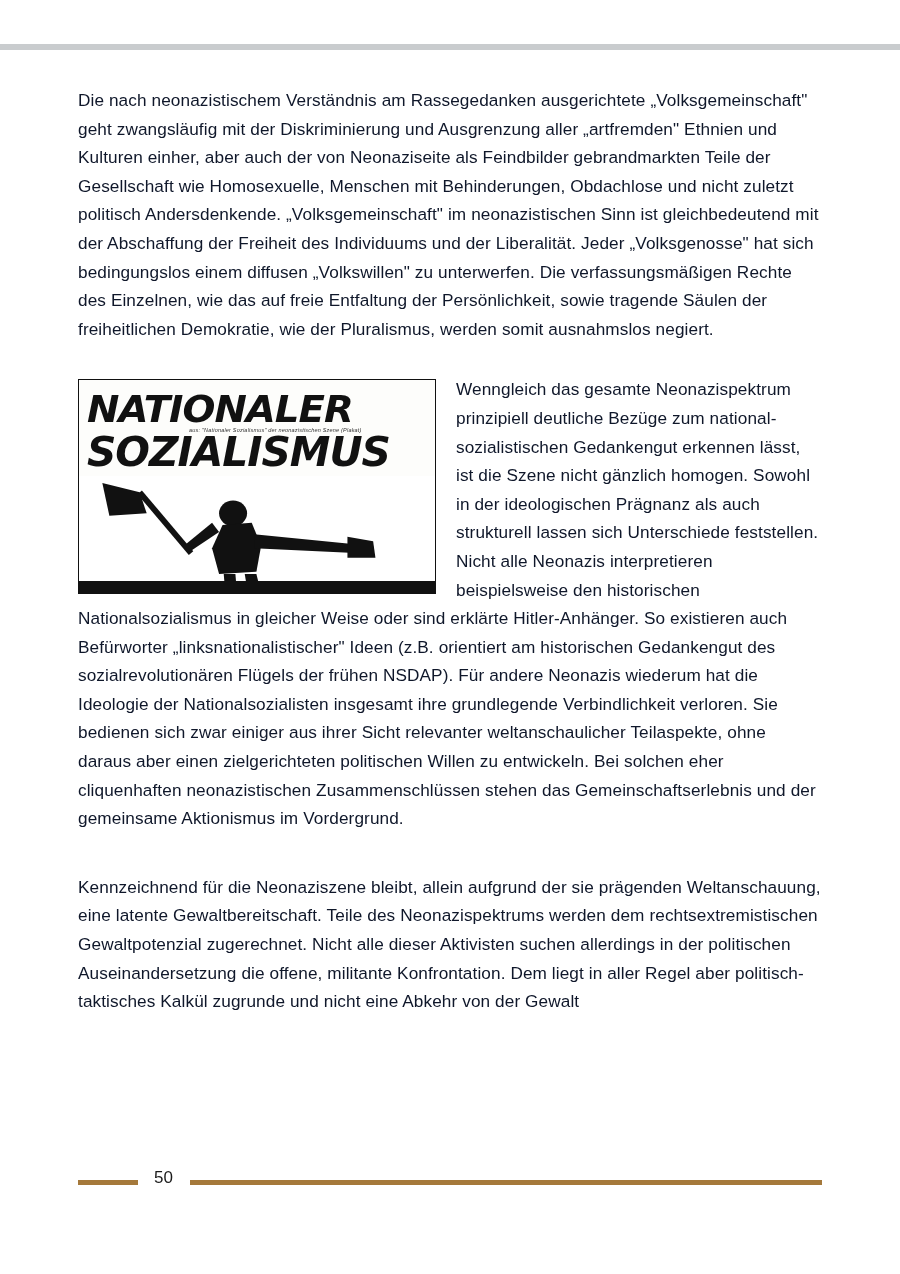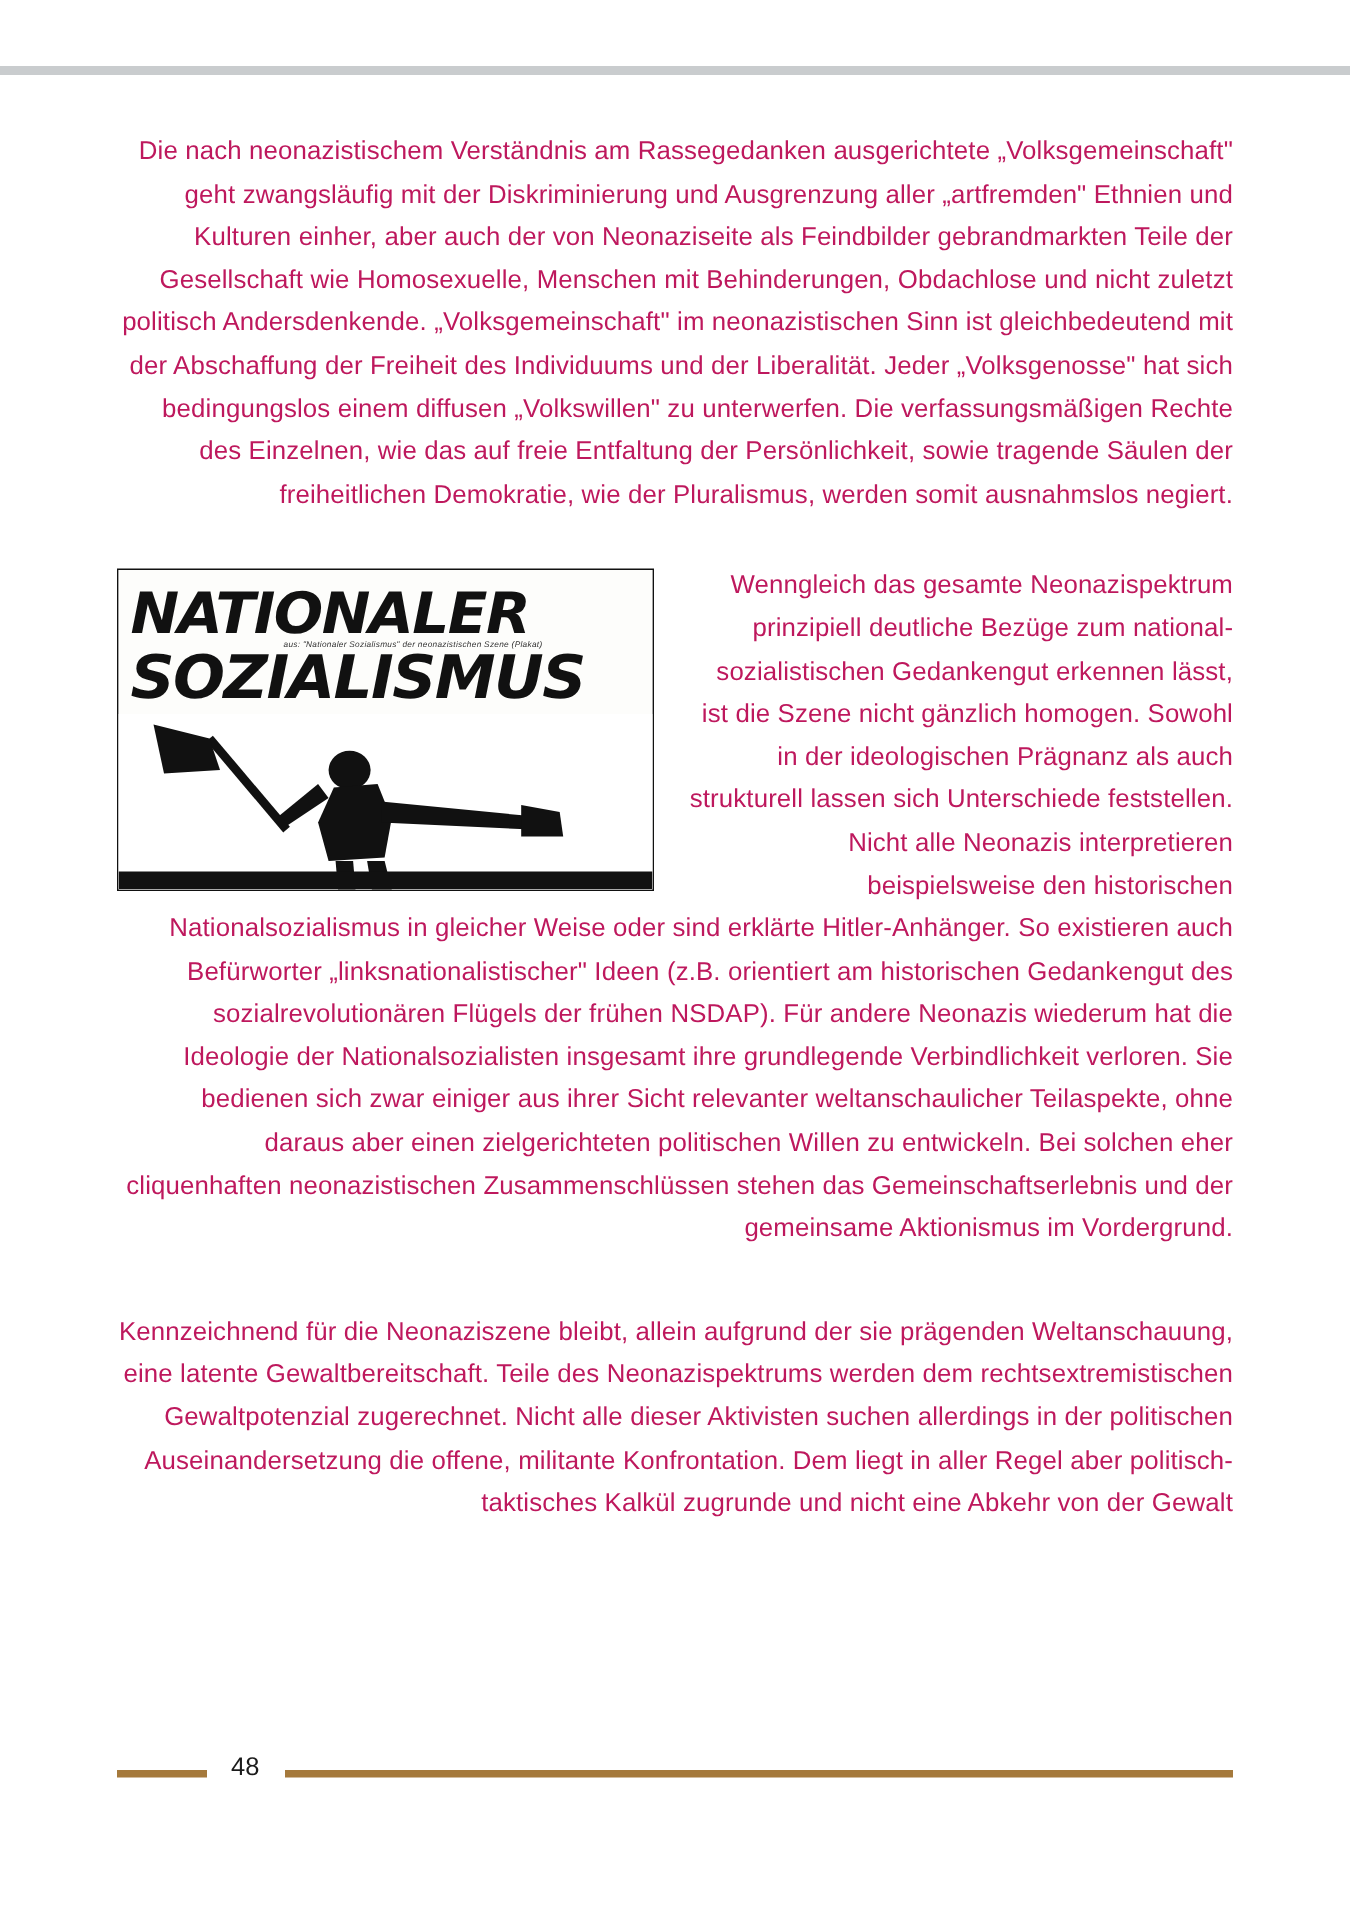--- a/index.html
+++ b/index.html
@@ -31,23 +31,23 @@
   .content {
     position: absolute;
     left: 78px;
     top: 86px;
     width: 744px;
   }
   p {
     margin: 0 0 0 0;
     font-size: 17.2px;
     line-height: 28.6px;
-    text-align: right;
+    text-align: left;
     letter-spacing: 0.1px;
-    color: #be185d;
+    color: #0f172a;
   }
   .para-1 { margin-bottom: 32px; }
   .para-3 { margin-top: 40px; }
 
   .figure-block {
     position: relative;
   }
   .figure {
     float: left;
     width: 358px;
@@ -203,17 +203,17 @@
 
       <p>Wenngleich das gesamte Neonazispektrum prinzipiell deutliche Bezüge zum national­sozialistischen Gedankengut erkennen lässt, ist die Szene nicht gänzlich homogen. Sowohl in der ideologischen Prägnanz als auch strukturell lassen sich Unterschiede feststellen. Nicht alle Neonazis inter­pretieren beispielsweise den historischen Nationalsozialismus in gleicher Weise oder sind erklärte Hitler-Anhänger. So existieren auch Befürworter „linksnationa­listischer" Ideen (z.B. orientiert am historischen Gedankengut des sozialrevolu­tionären Flügels der frühen NSDAP). Für andere Neonazis wiederum hat die Ideologie der Nationalsozialisten insgesamt ihre grundlegende Verbind­lichkeit verloren. Sie bedienen sich zwar einiger aus ihrer Sicht relevanter weltanschaulicher Teilaspekte, ohne daraus aber einen zielgerichteten poli­tischen Willen zu entwickeln. Bei solchen eher cliquenhaften neonazistischen Zusammenschlüssen stehen das Gemeinschaftserlebnis und der gemeinsame Aktionismus im Vordergrund.</p>
     </div>
 
     <p class="para-3">Kennzeichnend für die Neonaziszene bleibt, allein aufgrund der sie prägenden Weltanschauung, eine latente Gewaltbereitschaft. Teile des Neonazispek­trums werden dem rechtsextremistischen Gewaltpotenzial zugerechnet. Nicht alle dieser Aktivisten suchen allerdings in der politischen Auseinan­dersetzung die offene, militante Konfrontation. Dem liegt in aller Regel aber politisch-taktisches Kalkül zugrunde und nicht eine Abkehr von der Gewalt</p>
 
   </div>
 
   <div class="page-footer">
     <div class="footer-bar-left"></div>
-    <div class="footer-num">48</div>
+    <div class="footer-num">50</div>
     <div class="footer-bar-right"></div>
   </div>
 
 </div>
 
 </body></html>

